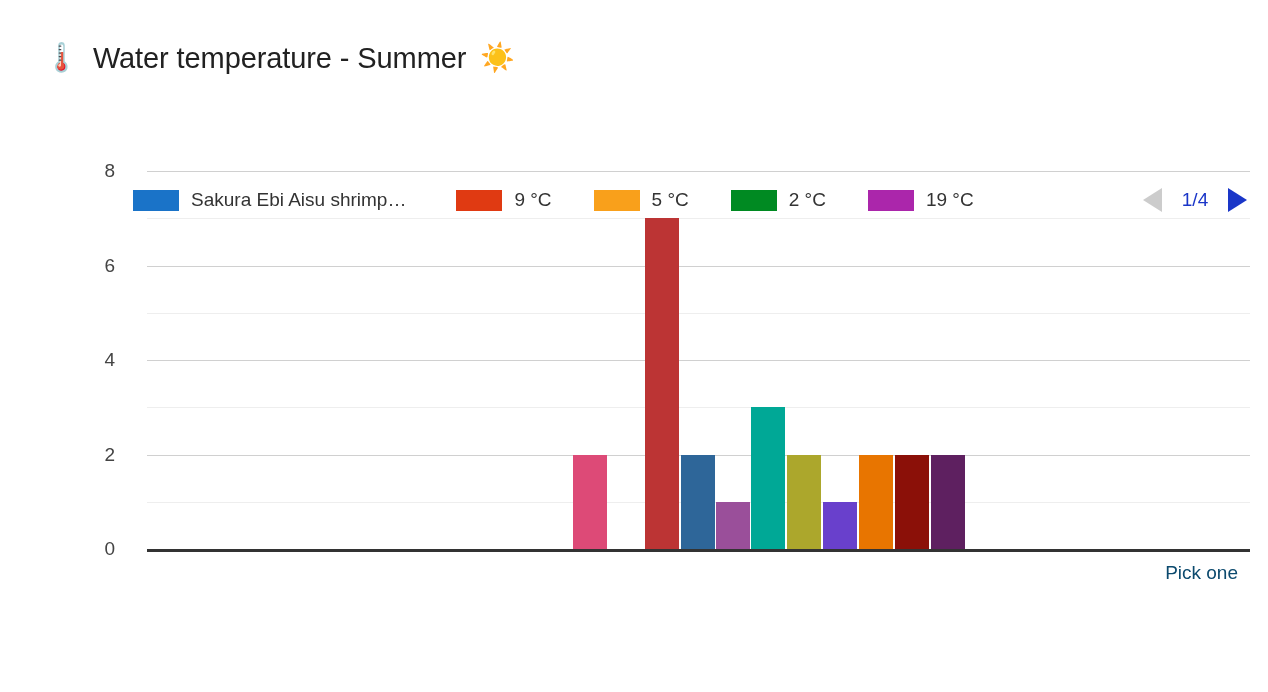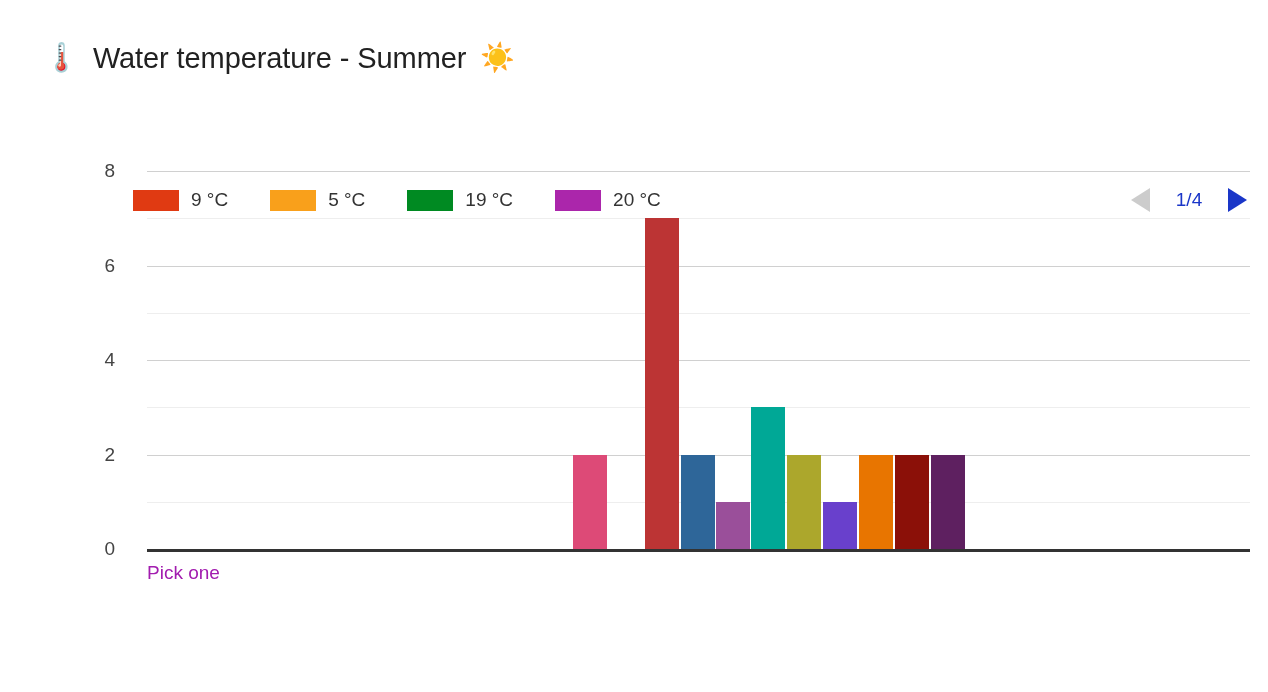--- a/index.html
+++ b/index.html
@@ -96,26 +96,26 @@
     height: 378px;
   }
   .bar {
     position: absolute;
     bottom: 0;
   }
 
   
   .xaxis-title {
     position: absolute;
-    left: 147px;
+    left: 135px;
     top: 562px;
     width: 1103px;
-    text-align: left;
-    font-size: 19px;
-    color: #a21caf;
+    text-align: right;
+    font-size: 19px;
+    color: #0c4a6e;
   }
 
   
   .legend {
     position: absolute;
     left: 133px;
     top: 182px;
     width: 1122px;
     height: 36px;
     background: #ffffff;
@@ -144,21 +144,21 @@
     color: #333333;
   }
   .legend-item.first { margin-right: 50px; }
   .legend-pager {
     position: absolute;
     right: 8px;
     top: 50%;
     transform: translateY(-50%);
     display: flex;
     align-items: center;
-    gap: 24px;
+    gap: 18px;
   }
   .pager-arrow {
     width: 0;
     height: 0;
     display: inline-block;
   }
   .pager-arrow.left {
     border-top: 12px solid transparent;
     border-bottom: 12px solid transparent;
     border-right: 19px solid #cccccc;
@@ -216,35 +216,39 @@
       <div class="bar" title="Series 7: 1" style="left: 676px; width: 34px; height: 47.25px; background: rgb(105, 64, 204);"></div>
       <div class="bar" title="Series 8: 2" style="left: 712px; width: 34px; height: 94.5px; background: rgb(232, 117, 0);"></div>
       <div class="bar" title="Series 9: 2" style="left: 748px; width: 34px; height: 94.5px; background: rgb(139, 16, 8);"></div>
       <div class="bar" title="Series 10: 2" style="left: 784px; width: 34px; height: 94.5px; background: rgb(94, 32, 96);"></div>
     </div>
 
   <div class="xaxis-title">Pick one</div>
 
   <div class="legend">
     <div class="legend-items" id="legend-items">
+        <div class="legend-item first">
+          <span class="legend-swatch" style="background: rgb(26, 115, 200);"></span>
+          <span class="legend-label">Sakura Ebi Aisu shrimp…</span>
+        </div>
         <div class="legend-item">
           <span class="legend-swatch" style="background: rgb(224, 58, 18);"></span>
           <span class="legend-label">9 °C</span>
         </div>
         <div class="legend-item">
           <span class="legend-swatch" style="background: rgb(249, 160, 27);"></span>
           <span class="legend-label">5 °C</span>
         </div>
         <div class="legend-item">
           <span class="legend-swatch" style="background: rgb(0, 138, 34);"></span>
+          <span class="legend-label">2 °C</span>
+        </div>
+        <div class="legend-item">
+          <span class="legend-swatch" style="background: rgb(171, 38, 171);"></span>
           <span class="legend-label">19 °C</span>
-        </div>
-        <div class="legend-item">
-          <span class="legend-swatch" style="background: rgb(171, 38, 171);"></span>
-          <span class="legend-label">20 °C</span>
         </div>
       </div>
     <div class="legend-pager">
       <span class="pager-arrow left"></span>
       <span class="pager-label">1/4</span>
       <span class="pager-arrow right"></span>
     </div>
   </div>
 
 </div>

